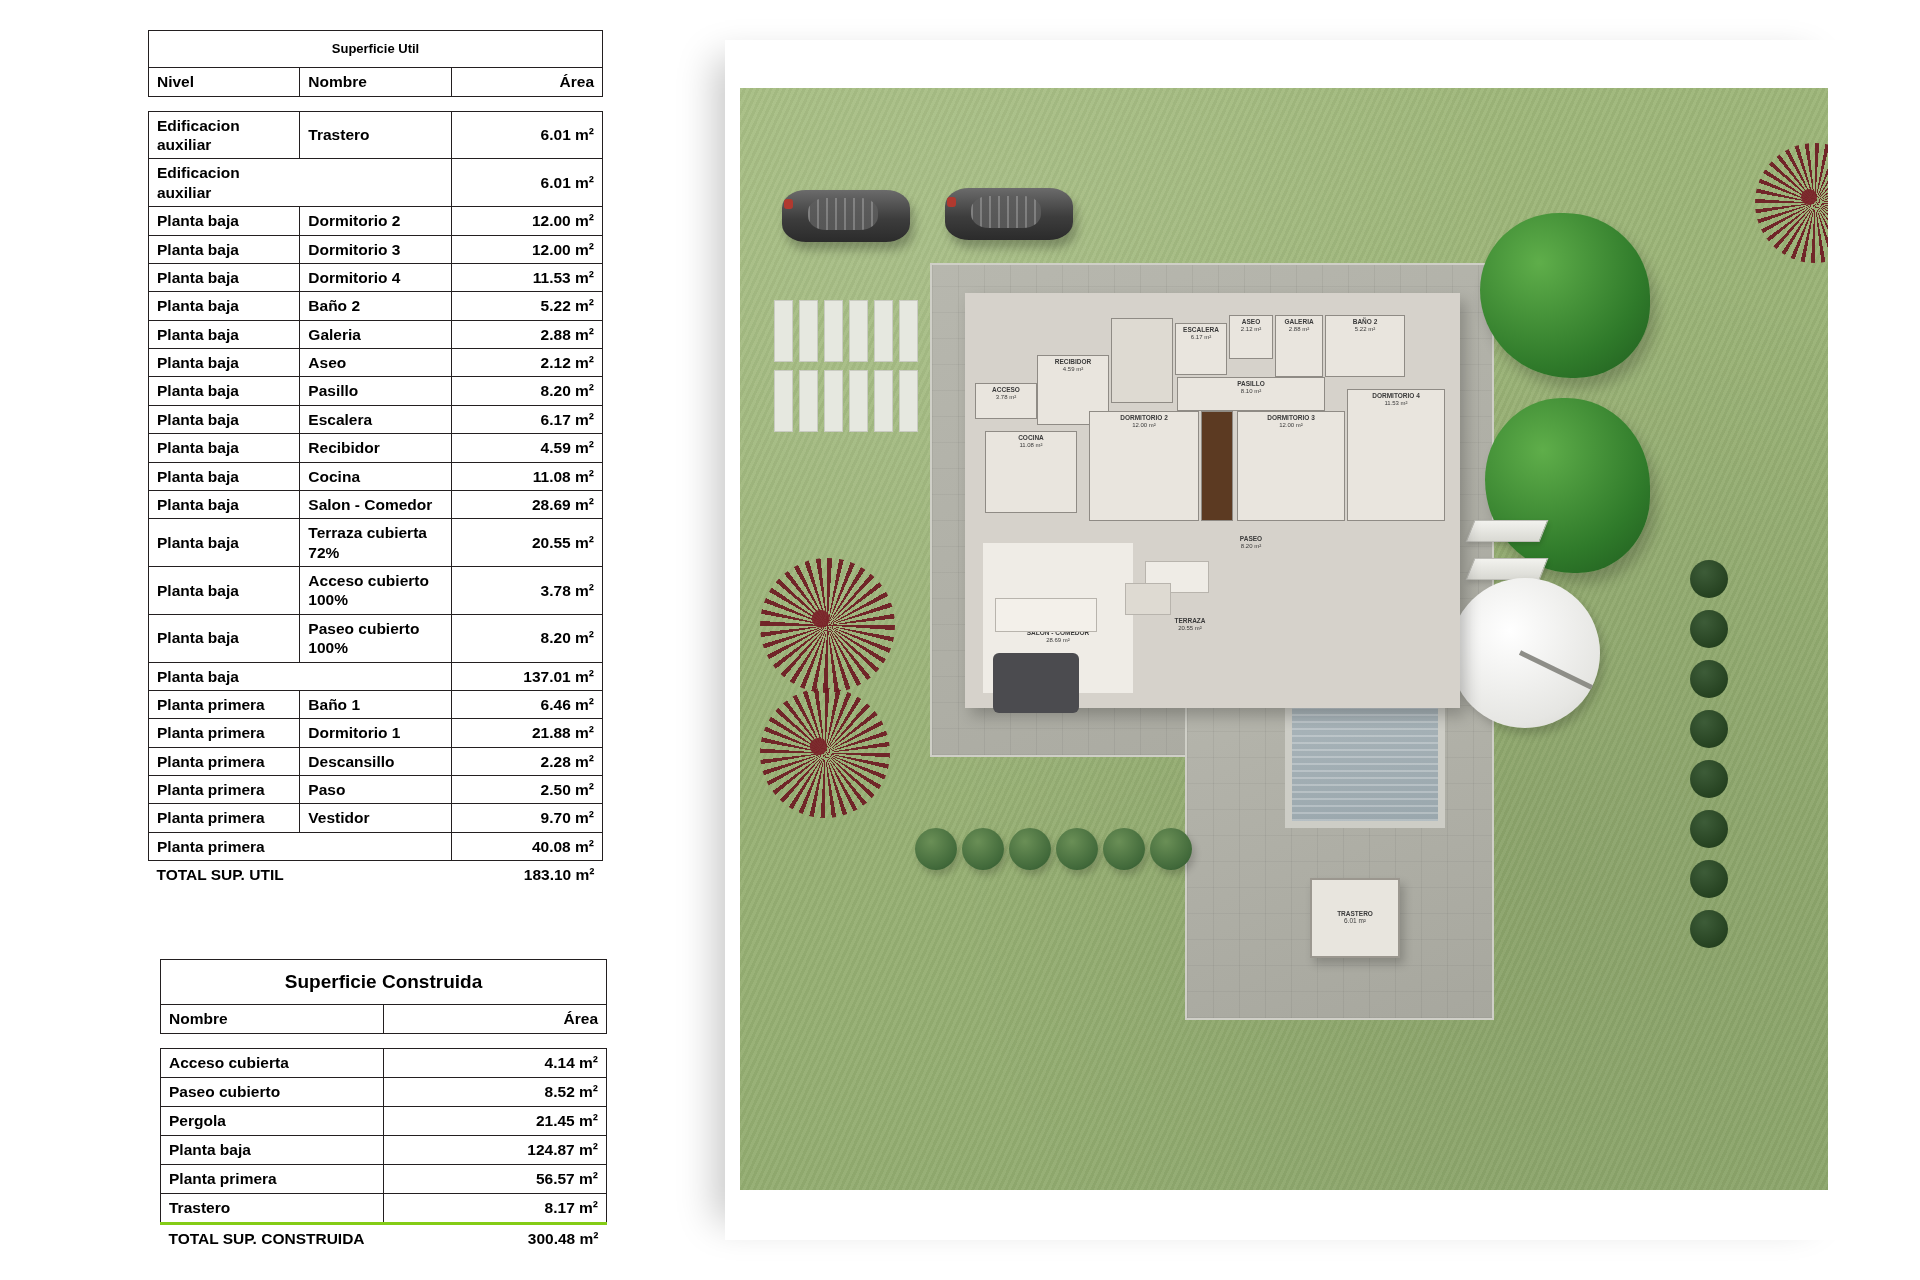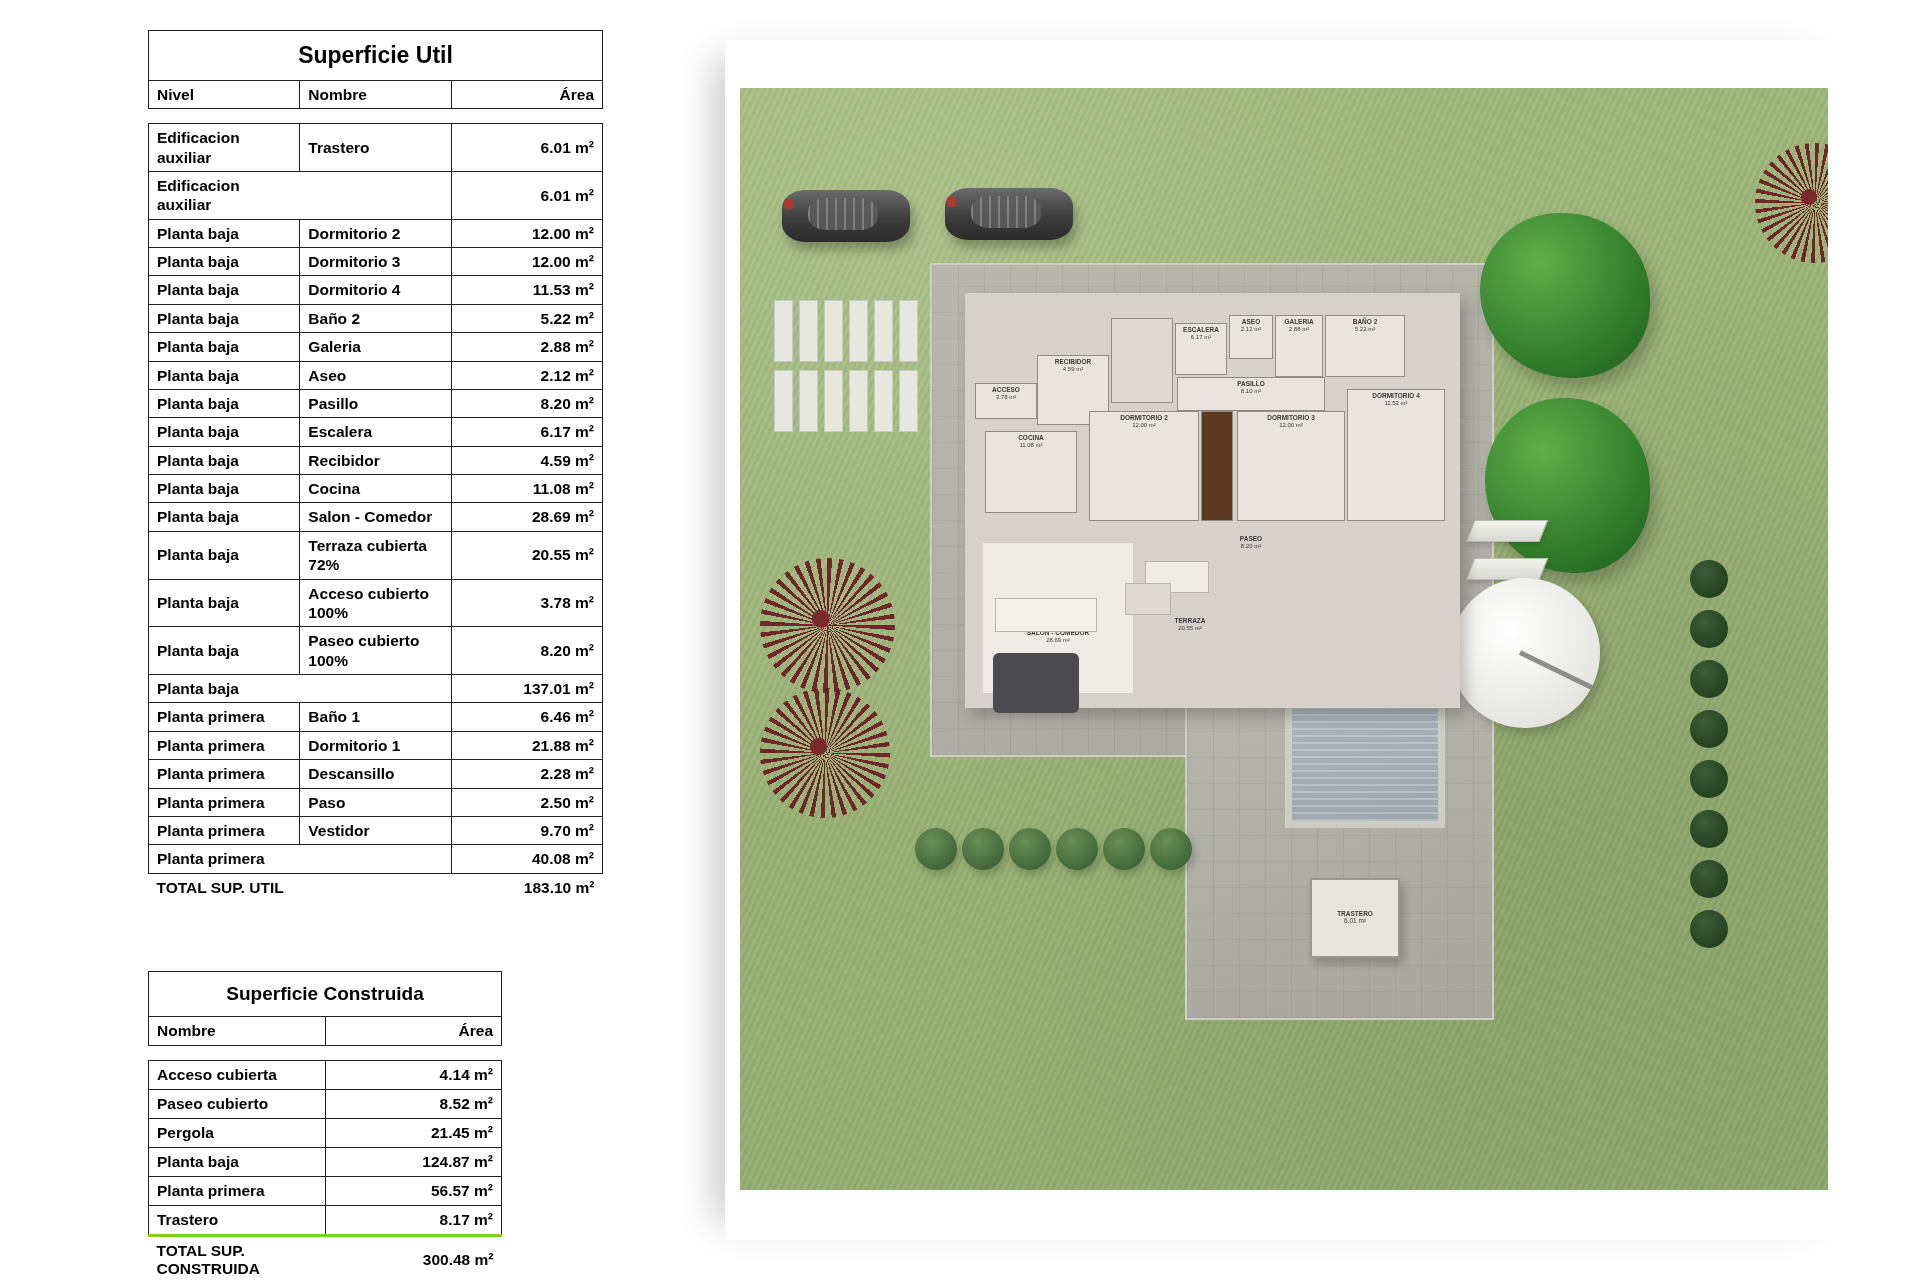--- a/index.html
+++ b/index.html
@@ -37,21 +37,21 @@
   table.sup td, table.sup th {
     border: 1px solid #231f20;
     padding: 4px 8px;
     font-size: 15.5px;
     color: #000;
     font-weight: bold;
     line-height: 1.25;
   }
   table.sup .title-cell {
     text-align: center;
-    font-size: 23px;
+    font-size: 13px;
     font-weight: bold;
     padding: 10px 16px;
   }
   table.sup td.area, table.sup th.area {
     text-align: right;
   }
   table.sup .hdr td {
     font-weight: bold;
     font-size: 15.5px;
   }
@@ -74,23 +74,23 @@
     height: 14px;
     padding: 0 !important;
   }
   .no-bottom td { border-bottom: none; }
 
   .tbl-gap { height: 70px; }
 
   
   table.sup2 {
     border-collapse: collapse;
-    width: 354px;
+    width: 447px;
     table-layout: fixed;
-    margin-left: 0;
+    margin-left: 12px;
   }
   table.sup2 td {
     border: 1px solid #231f20;
     padding: 5px 8px;
     font-size: 15.5px;
     font-weight: bold;
     color: #000;
   }
   table.sup2 td.area { text-align: right; }
   table.sup2 .title-cell {

